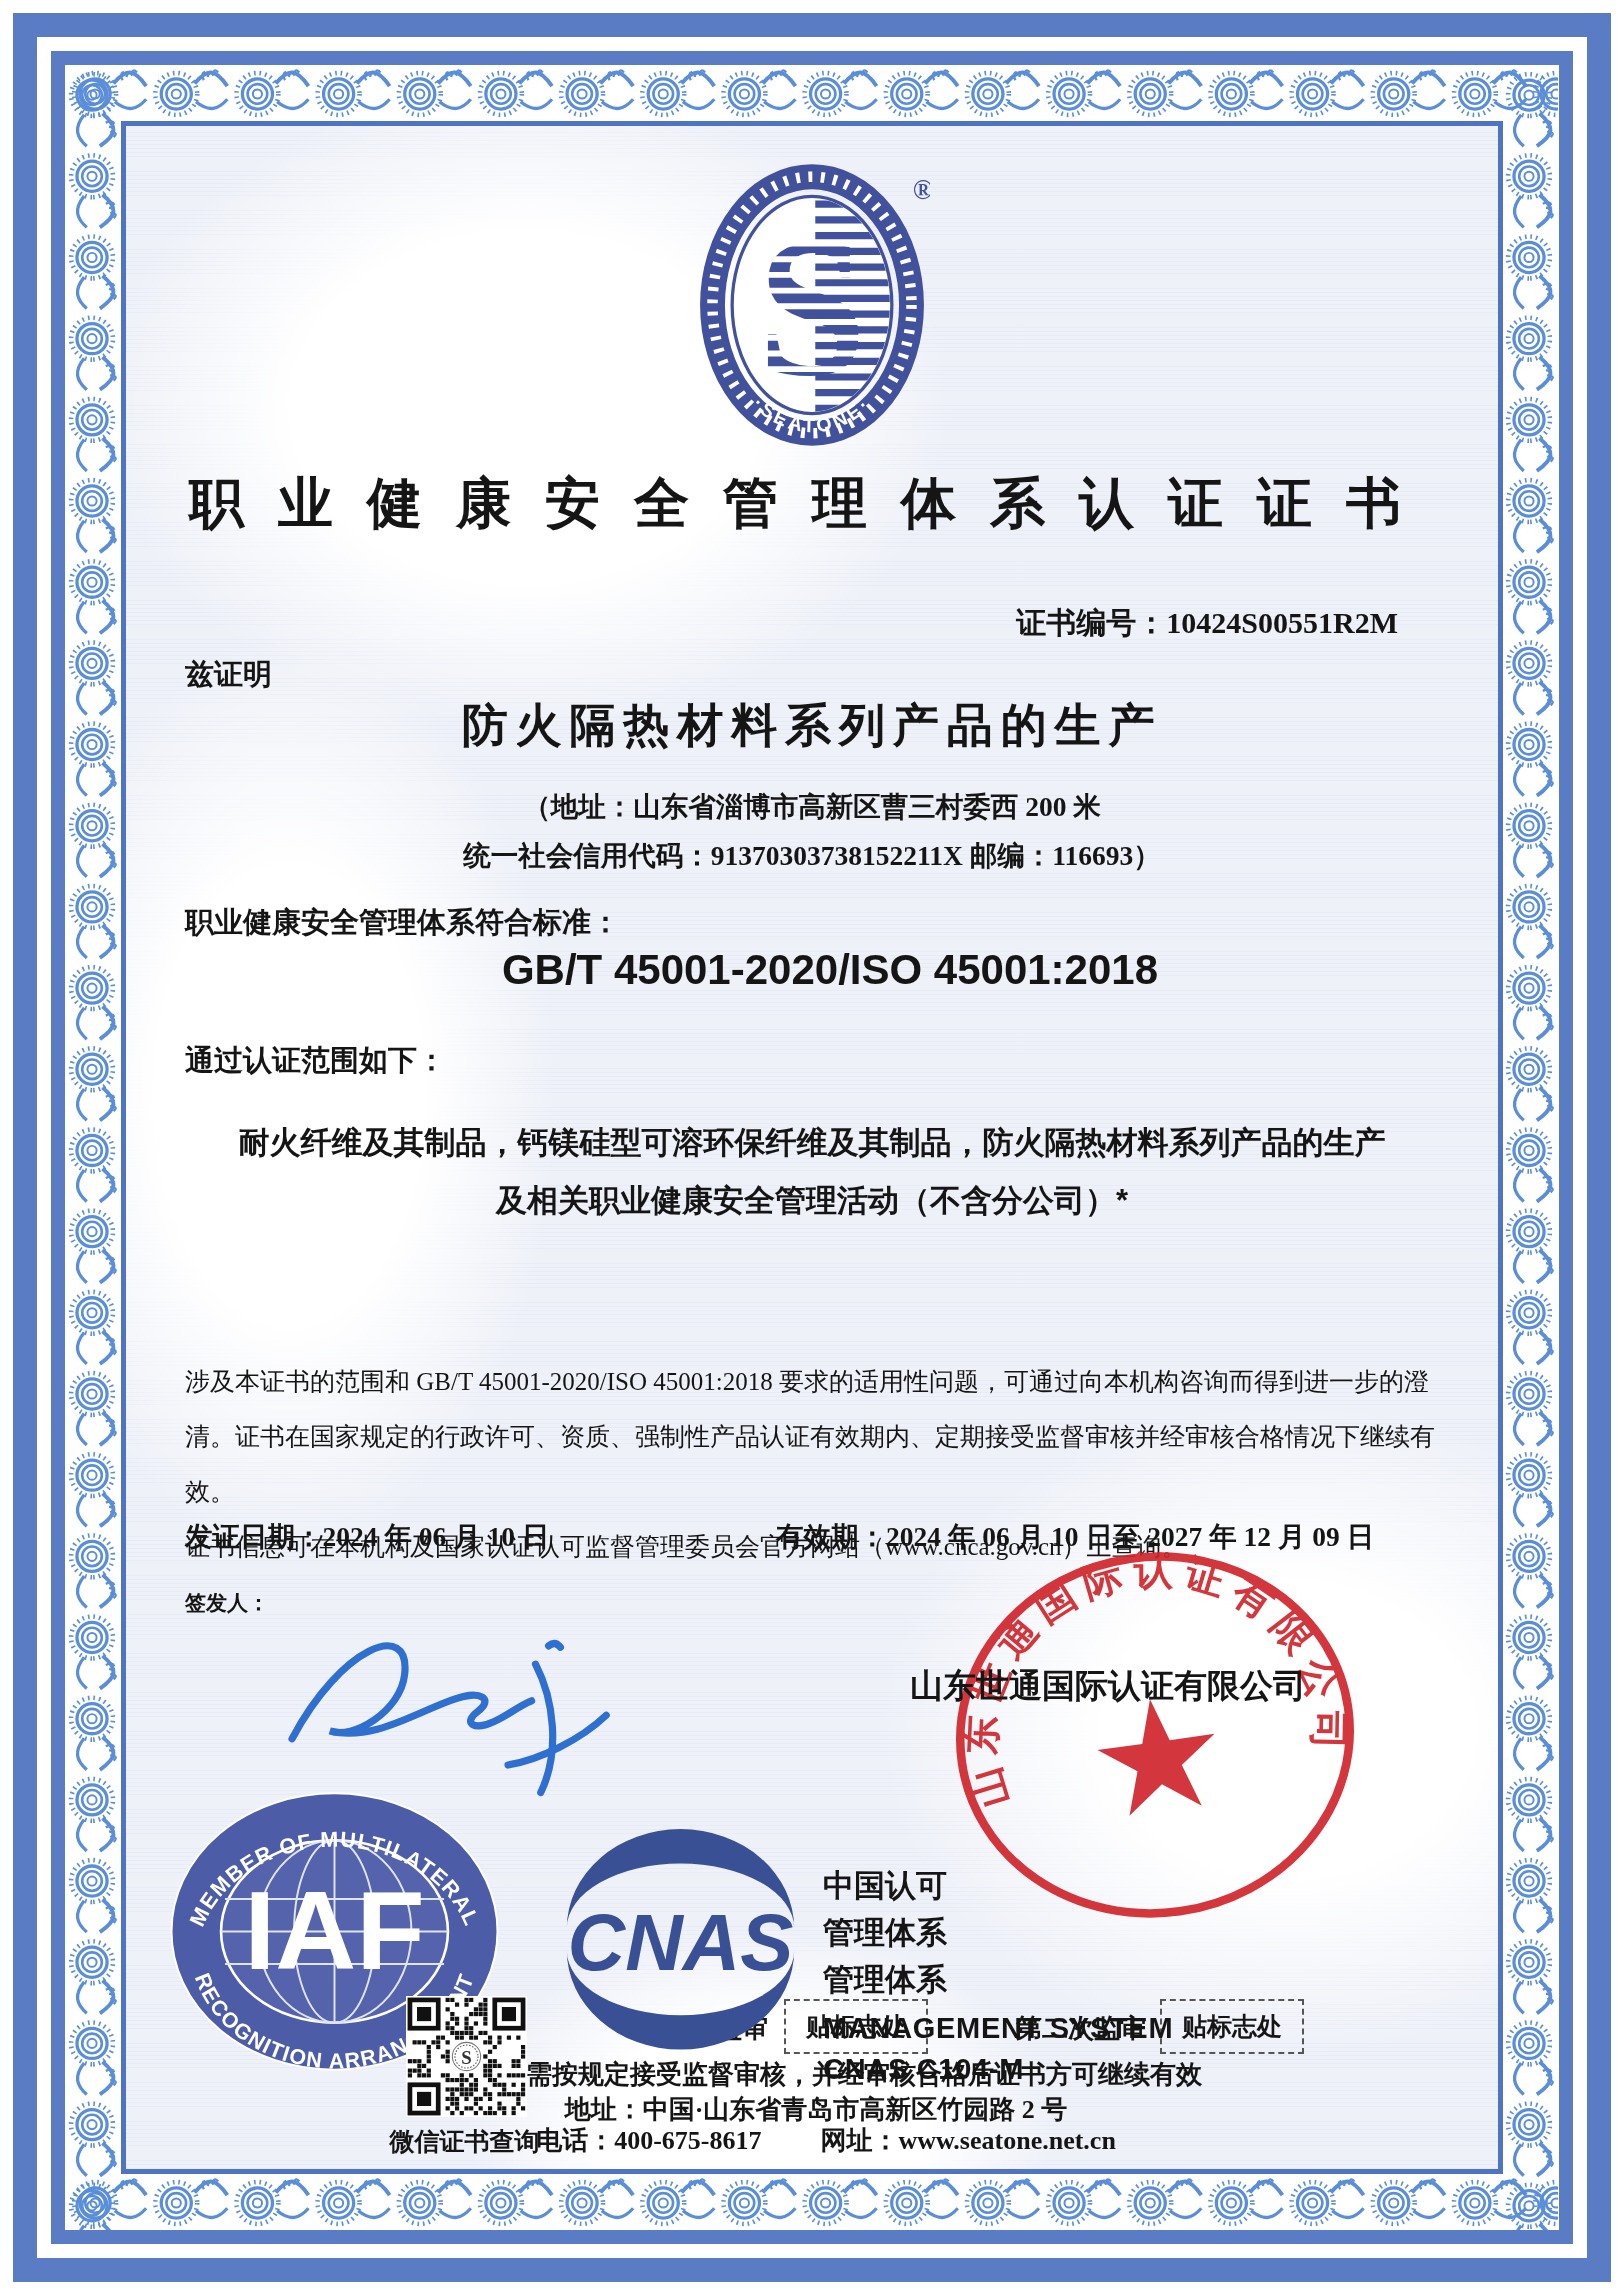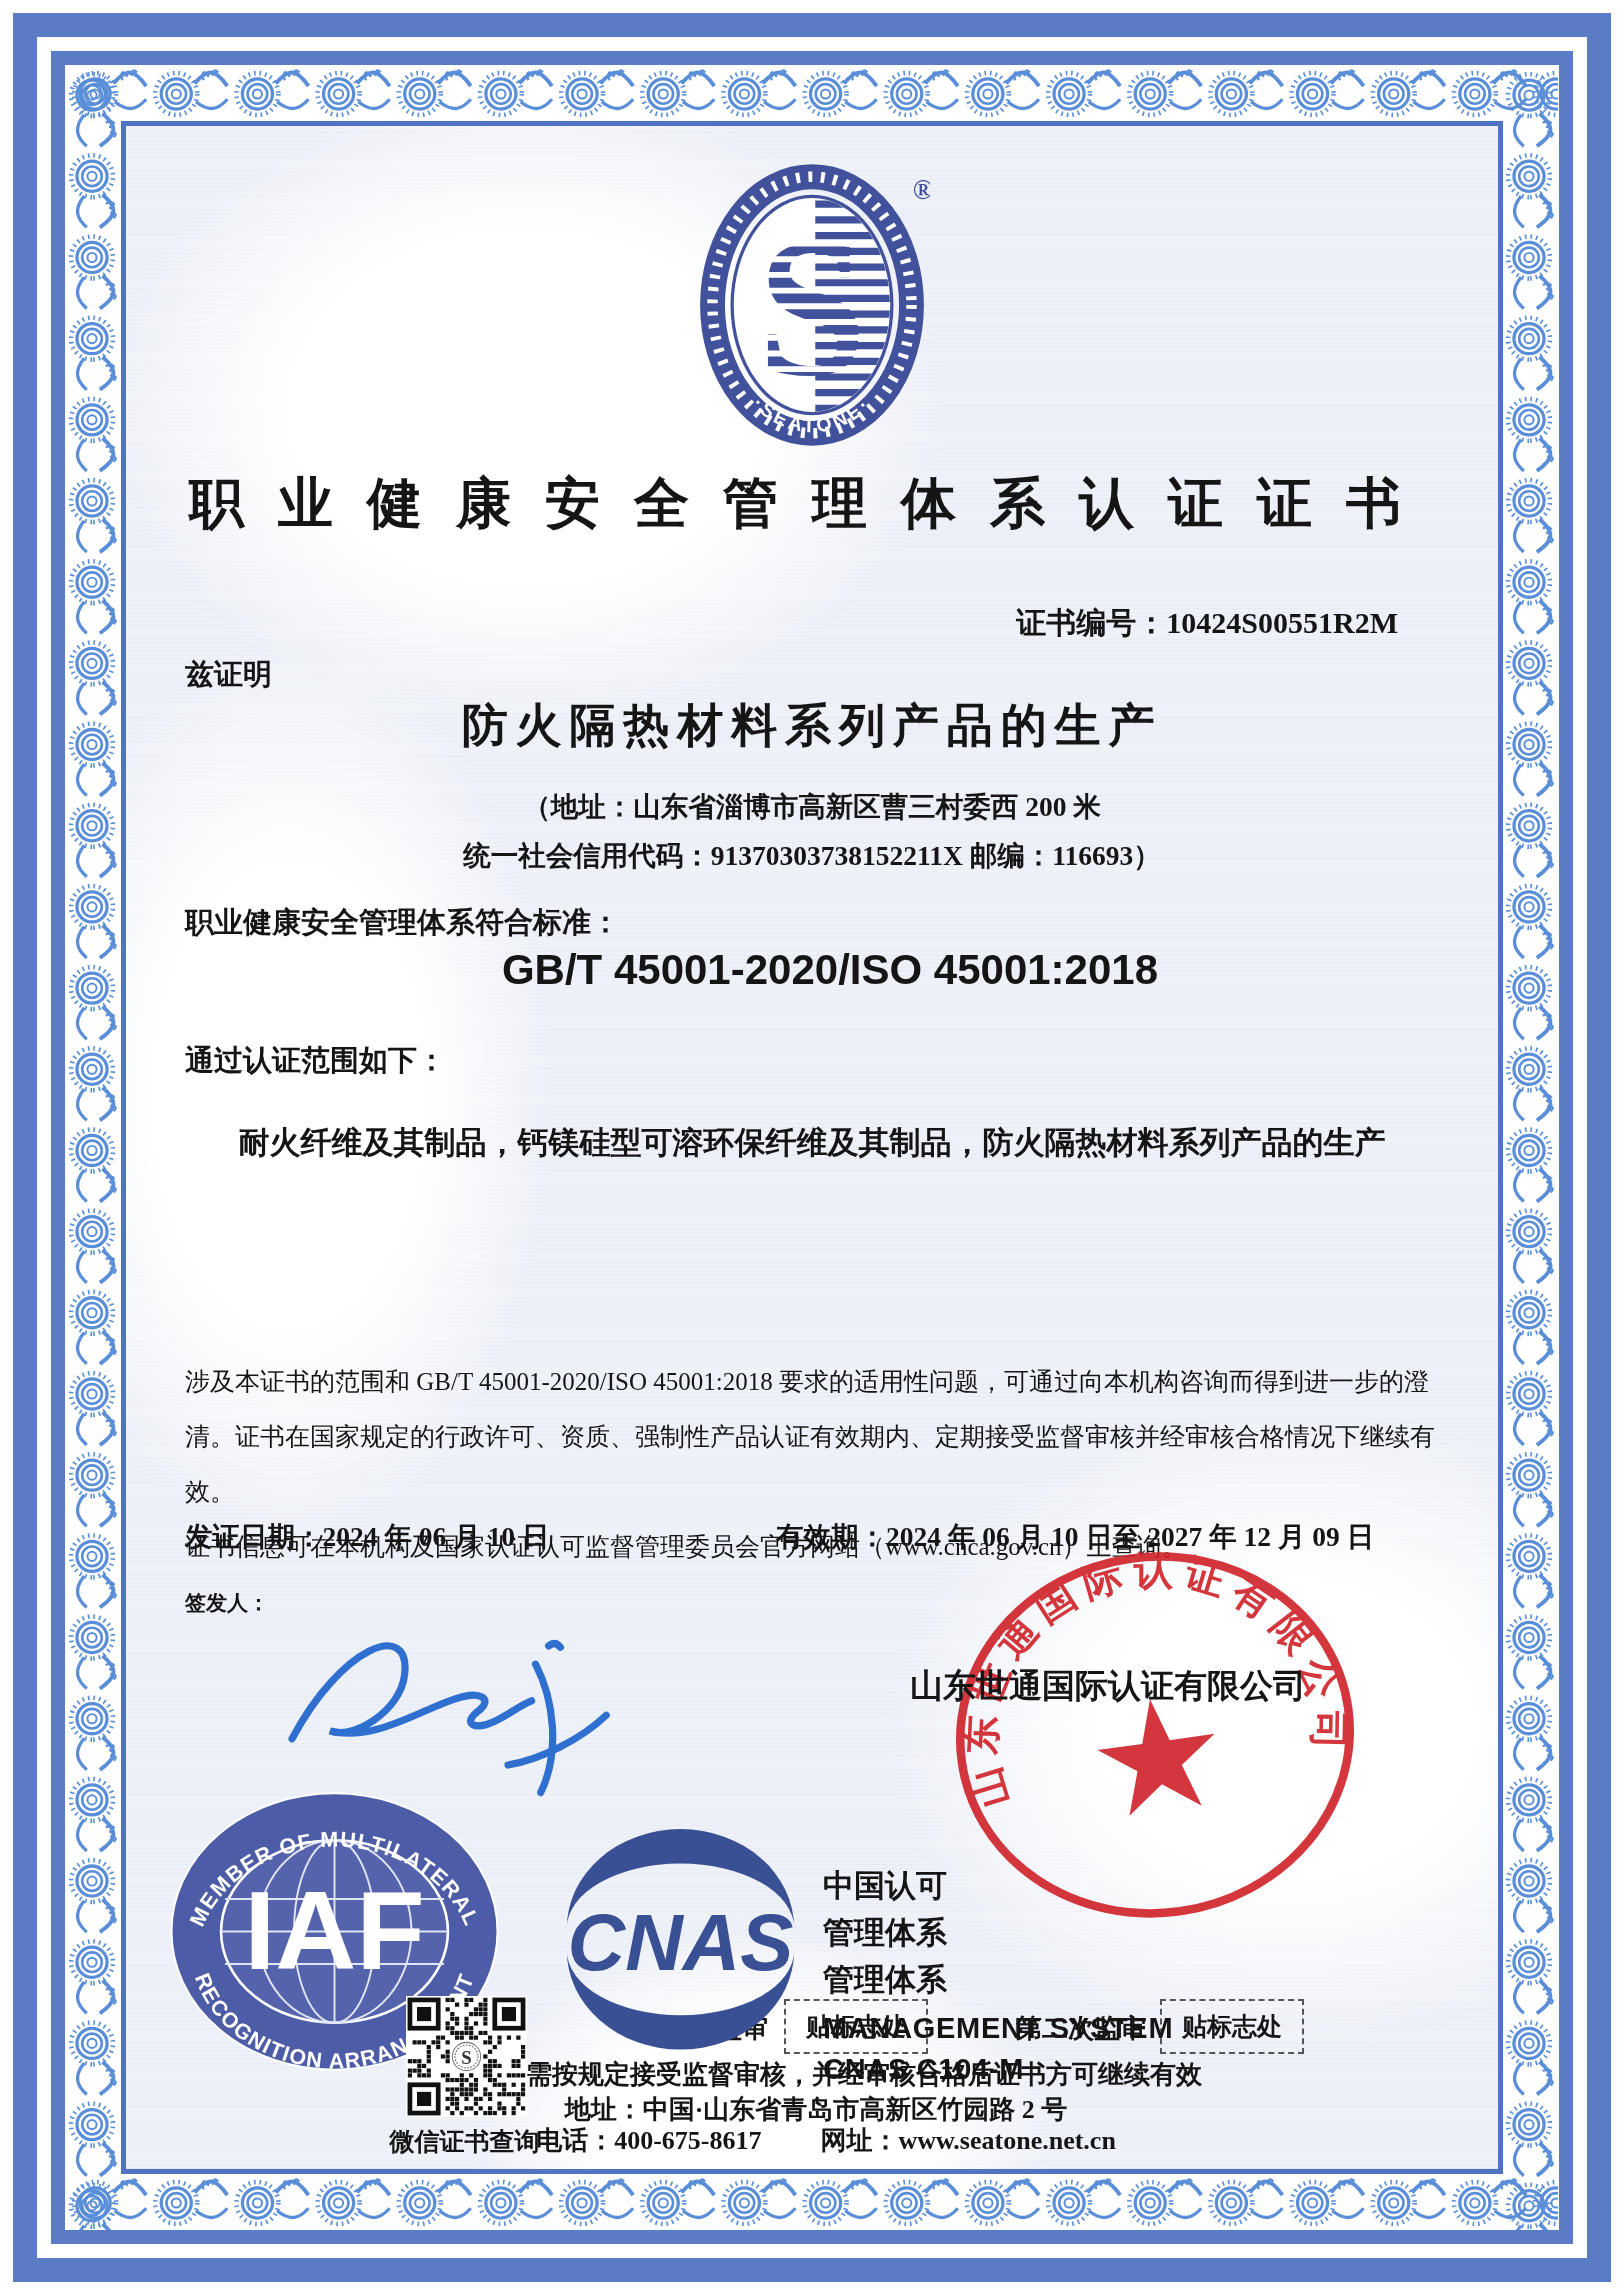--- a/index.html
+++ b/index.html
@@ -227,20 +227,21 @@
   <div class="abs company serif">防火隔热材料系列产品的生产</div>
   <div class="abs addr serif">（地址：山东省淄博市高新区曹三村委西 200 米</div>
   <div class="abs credit serif">统一社会信用代码：91370303738152211X 邮编：116693）</div>
 
   <div class="abs stdlbl serif">职业健康安全管理体系符合标准：</div>
   <div class="abs std sans">GB/T 45001-2020/ISO 45001:2018</div>
   <div class="abs scopelbl serif">通过认证范围如下：</div>
 
   <div class="abs scope sans">
     <div>耐火纤维及其制品，钙镁硅型可溶环保纤维及其制品，防火隔热材料系列产品的生产</div>
+    <div>及相关职业健康安全管理活动（不含分公司）*</div>
   </div>
 
   <div class="abs legal serif">
     <div>涉及本证书的范围和 GB/T 45001-2020/ISO 45001:2018 要求的适用性问题，可通过向本机构咨询而得到进一步的澄</div>
     <div>清。证书在国家规定的行政许可、资质、强制性产品认证有效期内、定期接受监督审核并经审核合格情况下继续有效。</div>
     <div>证书信息可在本机构及国家认证认可监督管理委员会官方网站（www.cnca.gov.cn）上查询。</div>
   </div>
 
   <div class="abs issue serif">
     <span>发证日期：</span><span>2024 年 06 月 10 日</span>

